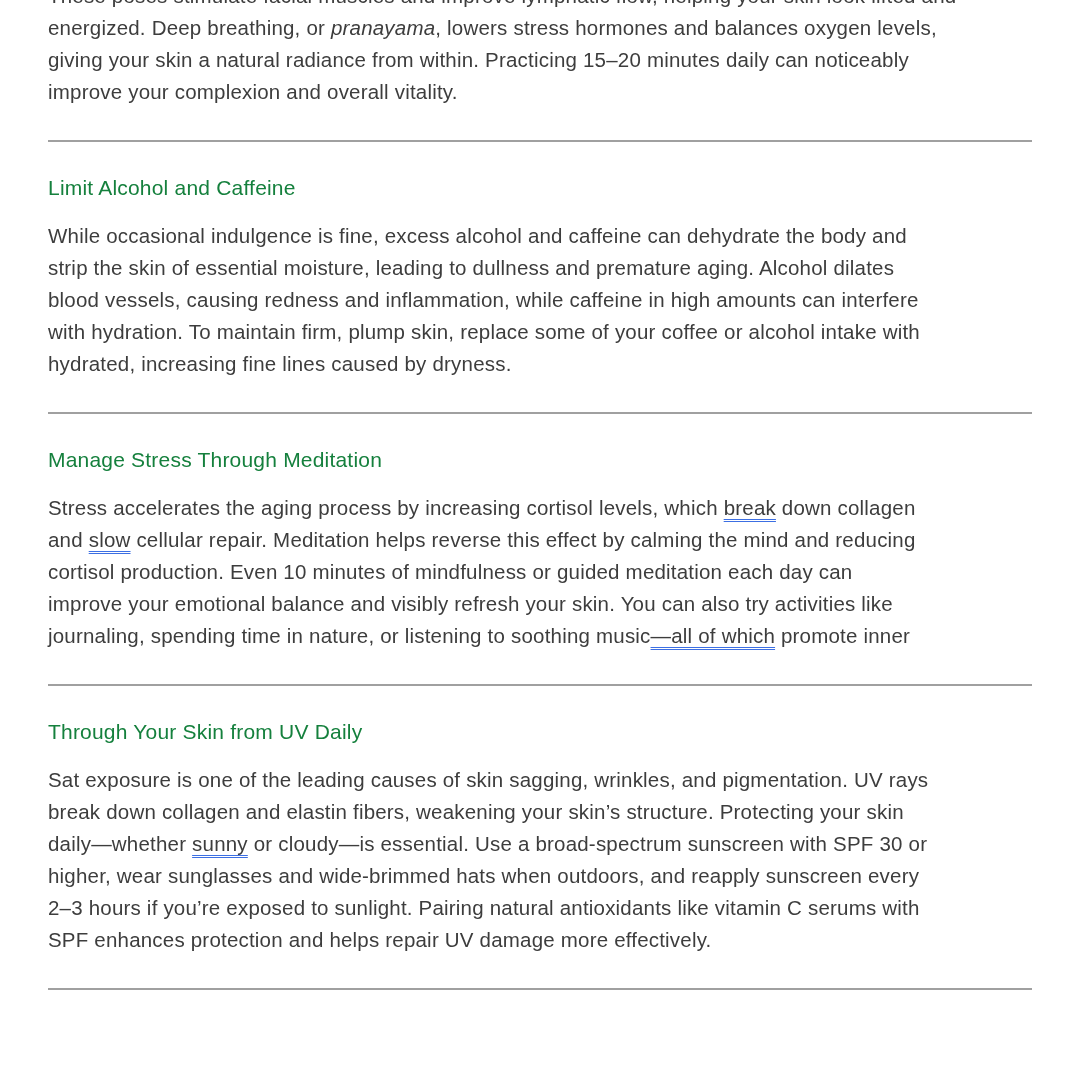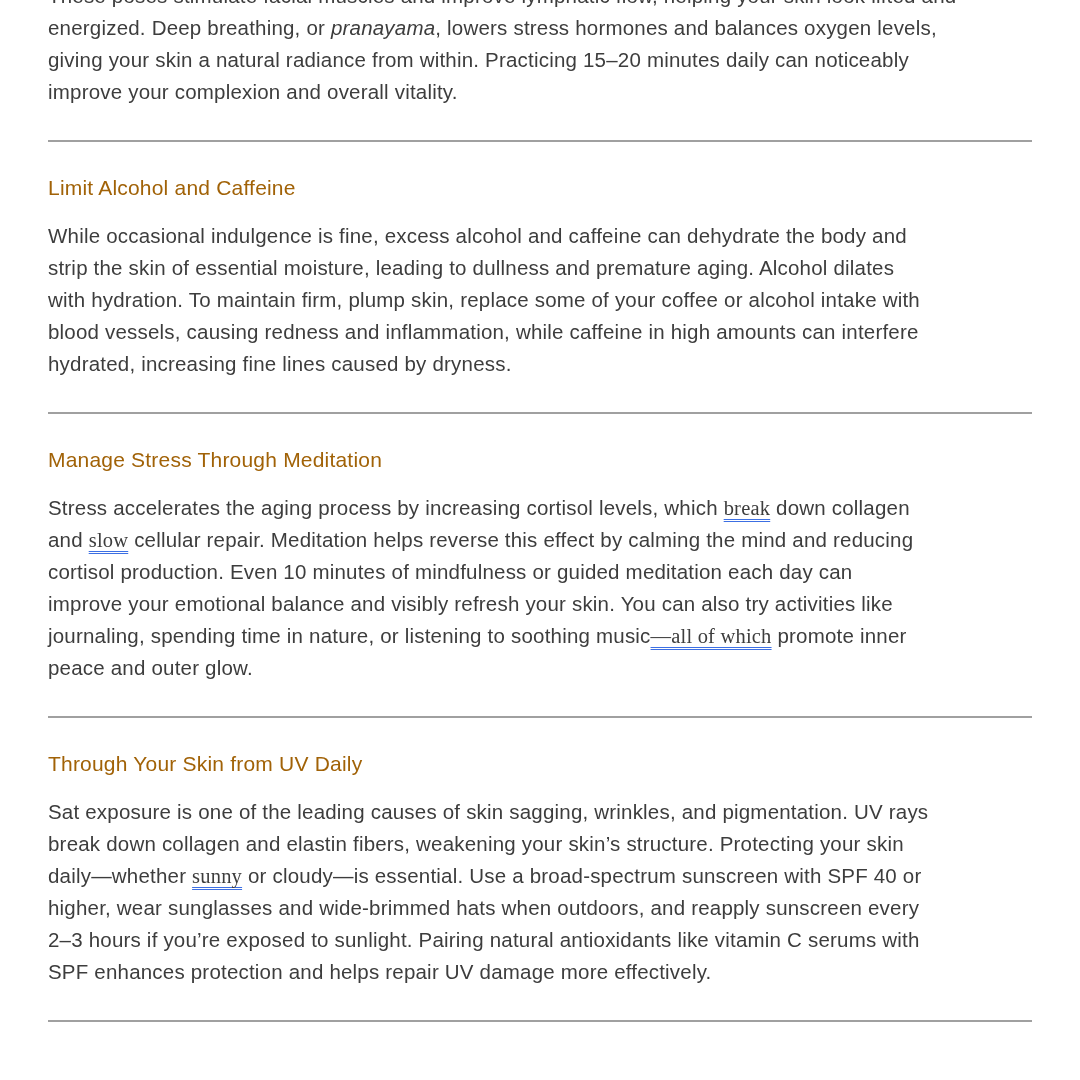--- a/index.html
+++ b/index.html
@@ -29,78 +29,76 @@
   .paragraph .line {
     height: 32px;
     white-space: pre;
     overflow: visible;
   }
   .clipped-top {
     margin-top: -20px;
   }
   .heading {
     margin: 0 0 16px 0;
-    color: #a16207;
+    color: #15803d;
     font-size: 21px;
     line-height: 32px;
     letter-spacing: 0.2px;
     font-weight: 400;
   }
   .divider {
     height: 2px;
     background: #a0a0a0;
     margin: 32px 0 30px 0;
   }
   .run { font-style: normal; }
   .run-italic { font-style: italic; }
   .run-grammar {
     text-decoration-line: underline;
     text-decoration-style: double;
     text-decoration-color: #3c6fe3;
     text-decoration-thickness: 1.2px;
     text-underline-offset: 4px;
     cursor: pointer;
-    font-family: Liberation Serif, serif;
   }
 </style>
 </head>
 <body>
 
 <div class="page">
   <div class="content">
       <div class="paragraph clipped-top">
         <div class="line"><span class="run">These poses stimulate facial muscles and improve lymphatic flow, helping your skin look lifted and</span></div>
         <div class="line"><span class="run">energized. Deep breathing, or </span><span class="run run-italic">pranayama</span><span class="run">, lowers stress hormones and balances oxygen levels,</span></div>
         <div class="line"><span class="run">giving your skin a natural radiance from within. Practicing 15–20 minutes daily can noticeably</span></div>
         <div class="line"><span class="run">improve your complexion and overall vitality.</span></div>
       </div>
       <div class="divider"></div>
       <div class="heading">Limit Alcohol and Caffeine</div>
       <div class="paragraph">
         <div class="line"><span class="run">While occasional indulgence is fine, excess alcohol and caffeine can dehydrate the body and</span></div>
         <div class="line"><span class="run">strip the skin of essential moisture, leading to dullness and premature aging. Alcohol dilates</span></div>
+        <div class="line"><span class="run">blood vessels, causing redness and inflammation, while caffeine in high amounts can interfere</span></div>
         <div class="line"><span class="run">with hydration. To maintain firm, plump skin, replace some of your coffee or alcohol intake with</span></div>
-        <div class="line"><span class="run">blood vessels, causing redness and inflammation, while caffeine in high amounts can interfere</span></div>
         <div class="line"><span class="run">hydrated, increasing fine lines caused by dryness.</span></div>
       </div>
       <div class="divider"></div>
       <div class="heading">Manage Stress Through Meditation</div>
       <div class="paragraph">
         <div class="line"><span class="run">Stress accelerates the aging process by increasing cortisol levels, which </span><span class="run run-grammar">break</span><span class="run"> down collagen</span></div>
         <div class="line"><span class="run">and </span><span class="run run-grammar">slow</span><span class="run"> cellular repair. Meditation helps reverse this effect by calming the mind and reducing</span></div>
         <div class="line"><span class="run">cortisol production. Even 10 minutes of mindfulness or guided meditation each day can</span></div>
         <div class="line"><span class="run">improve your emotional balance and visibly refresh your skin. You can also try activities like</span></div>
         <div class="line"><span class="run">journaling, spending time in nature, or listening to soothing music</span><span class="run run-grammar">—all of which</span><span class="run"> promote inner</span></div>
-        <div class="line"><span class="run">peace and outer glow.</span></div>
       </div>
       <div class="divider"></div>
       <div class="heading">Through Your Skin from UV Daily</div>
       <div class="paragraph">
         <div class="line"><span class="run">Sat exposure is one of the leading causes of skin sagging, wrinkles, and pigmentation. UV rays</span></div>
         <div class="line"><span class="run">break down collagen and elastin fibers, weakening your skin’s structure. Protecting your skin</span></div>
-        <div class="line"><span class="run">daily—whether </span><span class="run run-grammar">sunny</span><span class="run"> or cloudy—is essential. Use a broad-spectrum sunscreen with SPF 40 or</span></div>
+        <div class="line"><span class="run">daily—whether </span><span class="run run-grammar">sunny</span><span class="run"> or cloudy—is essential. Use a broad-spectrum sunscreen with SPF 30 or</span></div>
         <div class="line"><span class="run">higher, wear sunglasses and wide-brimmed hats when outdoors, and reapply sunscreen every</span></div>
         <div class="line"><span class="run">2–3 hours if you’re exposed to sunlight. Pairing natural antioxidants like vitamin C serums with</span></div>
         <div class="line"><span class="run">SPF enhances protection and helps repair UV damage more effectively.</span></div>
       </div>
       <div class="divider"></div>
     </div>
 </div>
 
 </body></html>

